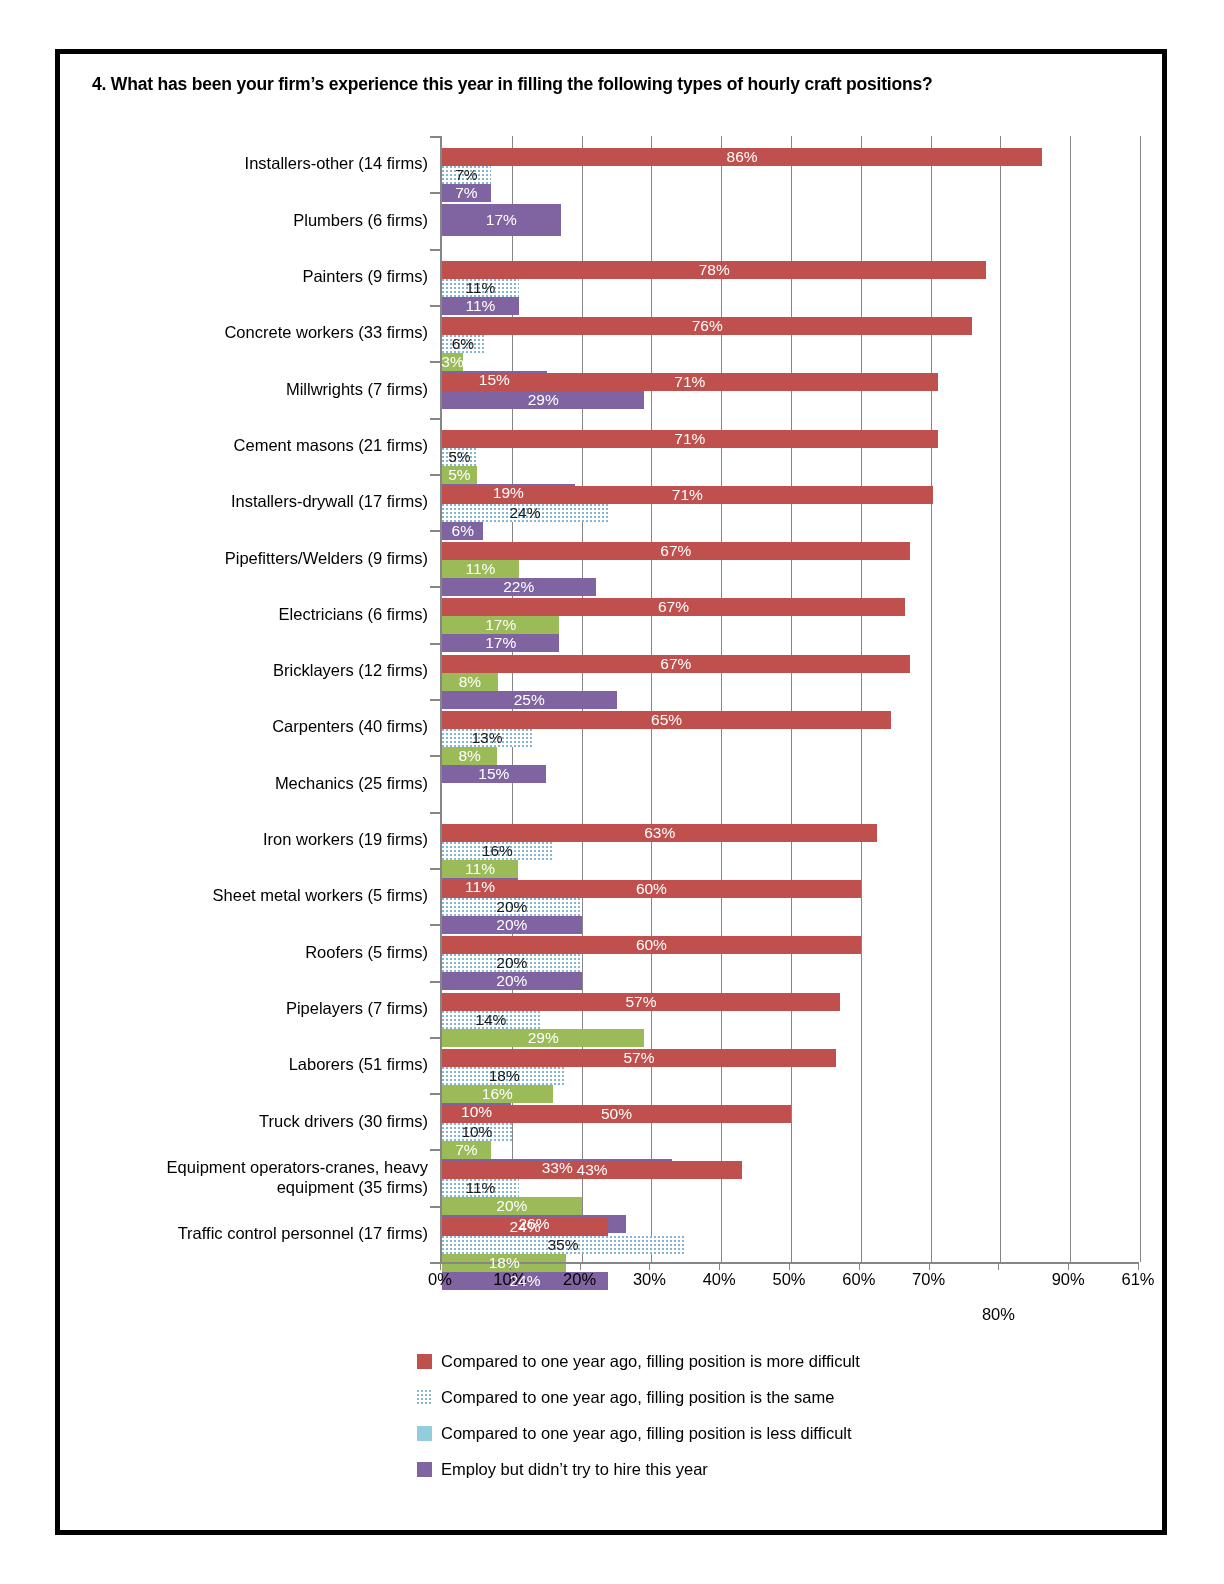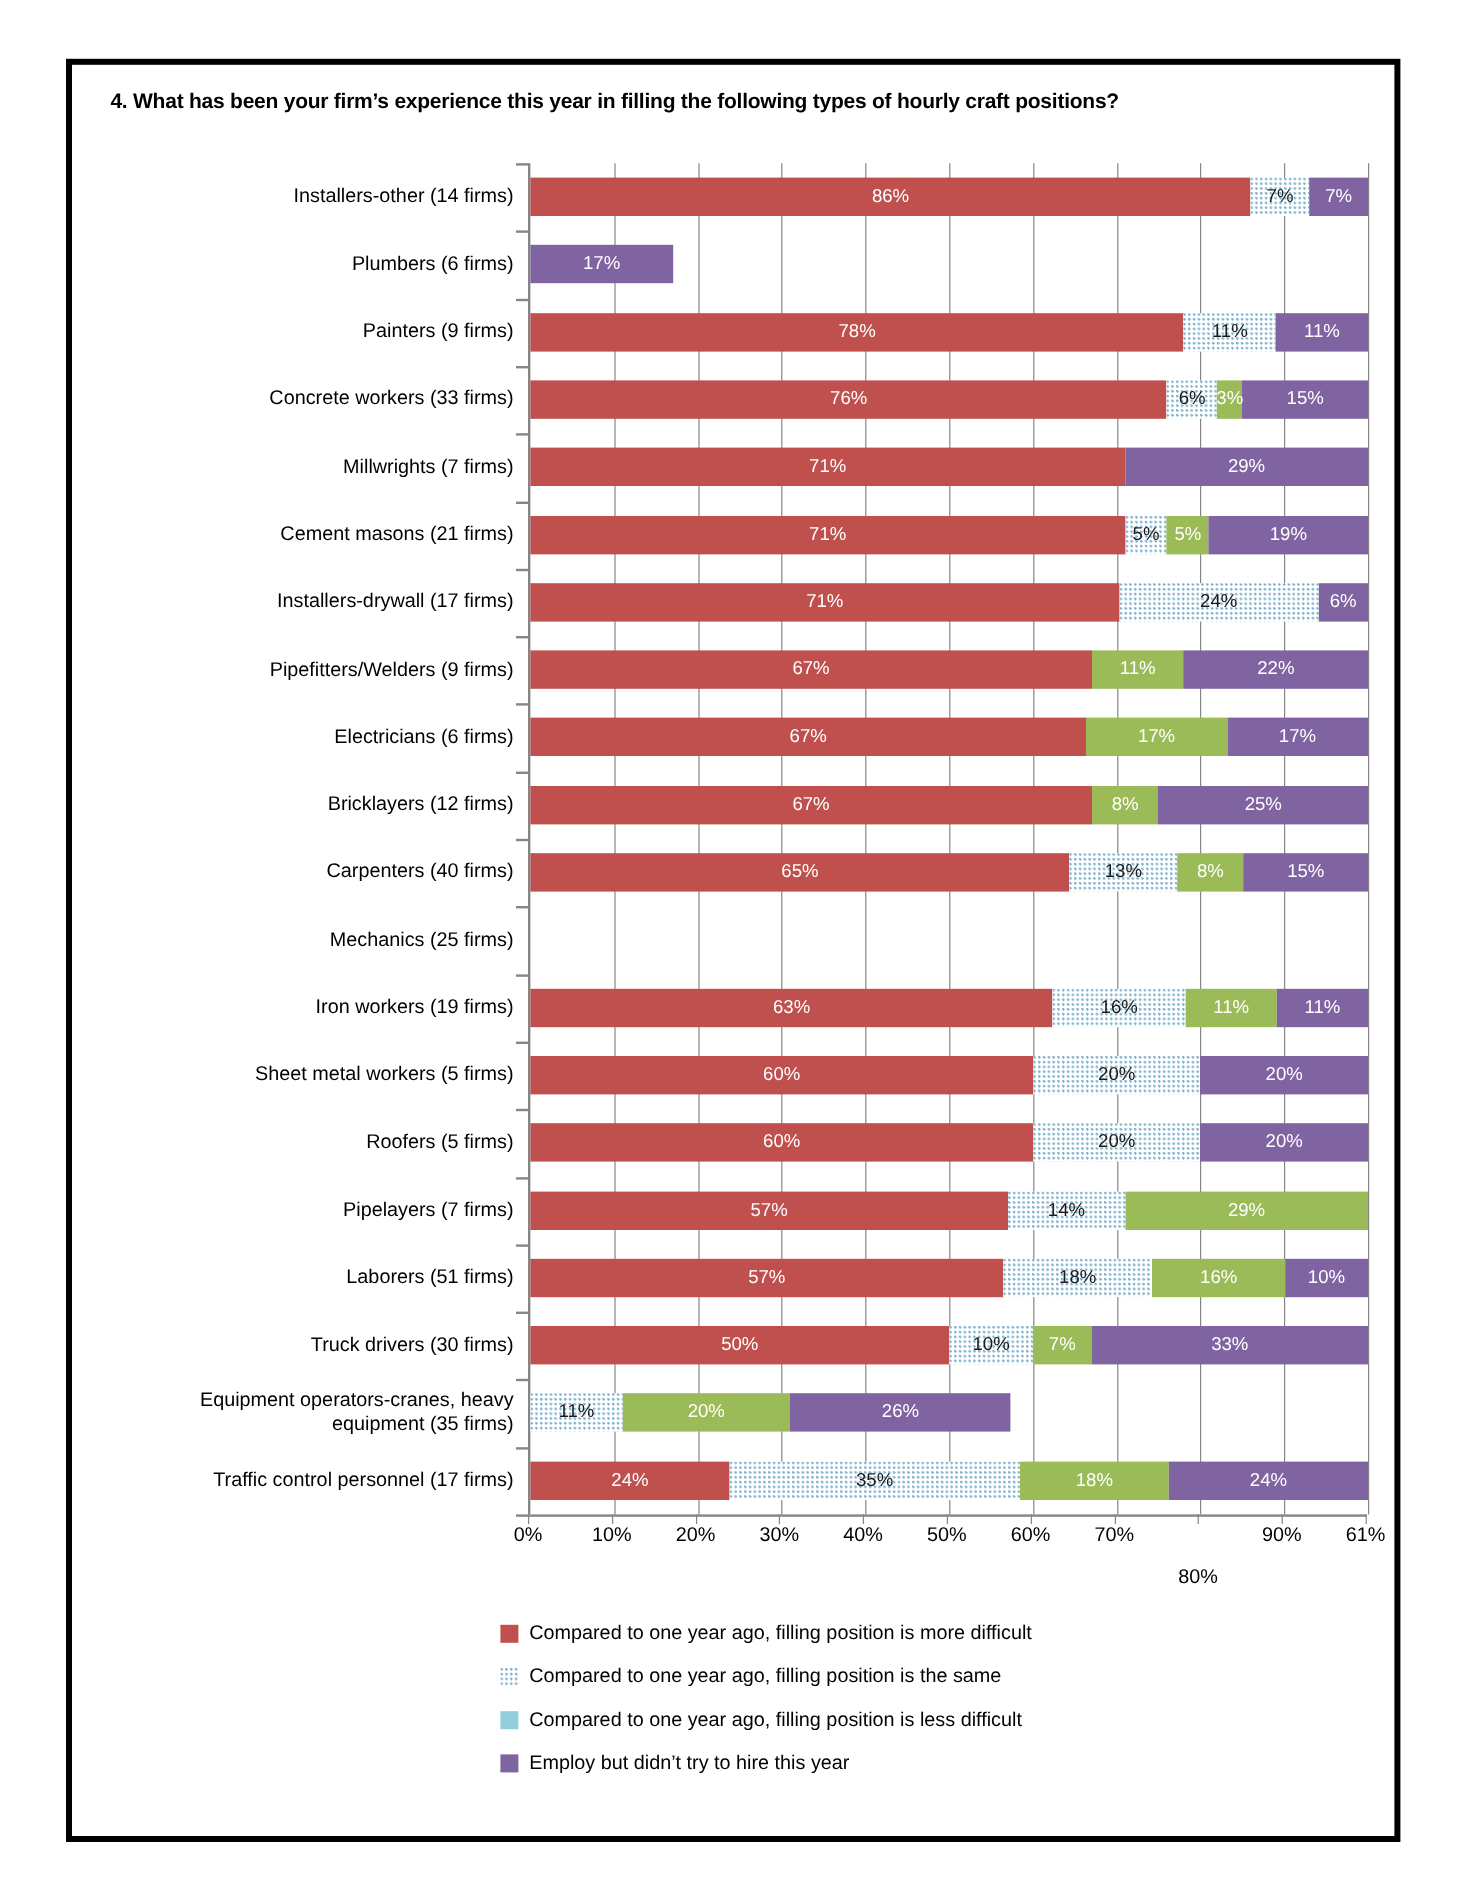--- a/index.html
+++ b/index.html
@@ -71,20 +71,21 @@
     display: flex;
     align-items: center;
   }
   .bar {
     position: absolute;
     left: 0;
     height: 32px;
     width: 100%;
     display: flex;
     top: 12px;
+    flex-direction: column;
   }
   .seg {
     height: 32px;
     position: relative;
     display: flex;
     align-items: center;
     justify-content: center;
     font-size: 15.5px;
     box-sizing: border-box;
     overflow: visible;
@@ -526,20 +527,23 @@
             <div class="seg seg-hired" style="width: 48.86px;">
               <span>7%</span>
             </div>
             <div class="seg seg-employ" style="width: 230.34px;">
               <span>33%</span>
             </div>
           </div>
         </div>
         <div class="row" style="top: 1013.4px;">
           <div class="bar">
+            <div class="seg seg-more" style="width: 300.14px;">
+              <span>43%</span>
+            </div>
             <div class="seg seg-same" style="width: 76.78px;">
               <span>11%</span>
             </div>
             <div class="seg seg-hired" style="width: 139.6px;">
               <span>20%</span>
             </div>
             <div class="seg seg-employ" style="width: 184px; align-items: center;">
               <span>26%</span>
             </div>
           </div>

